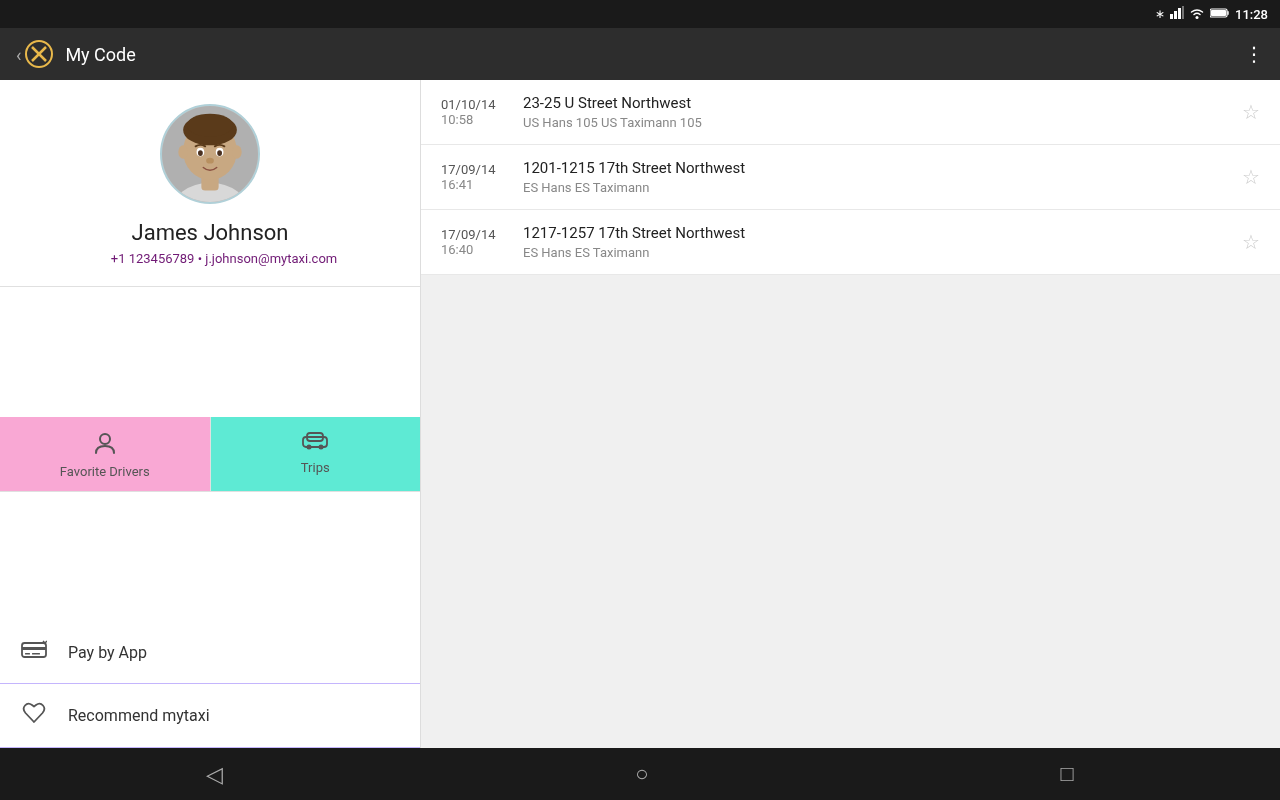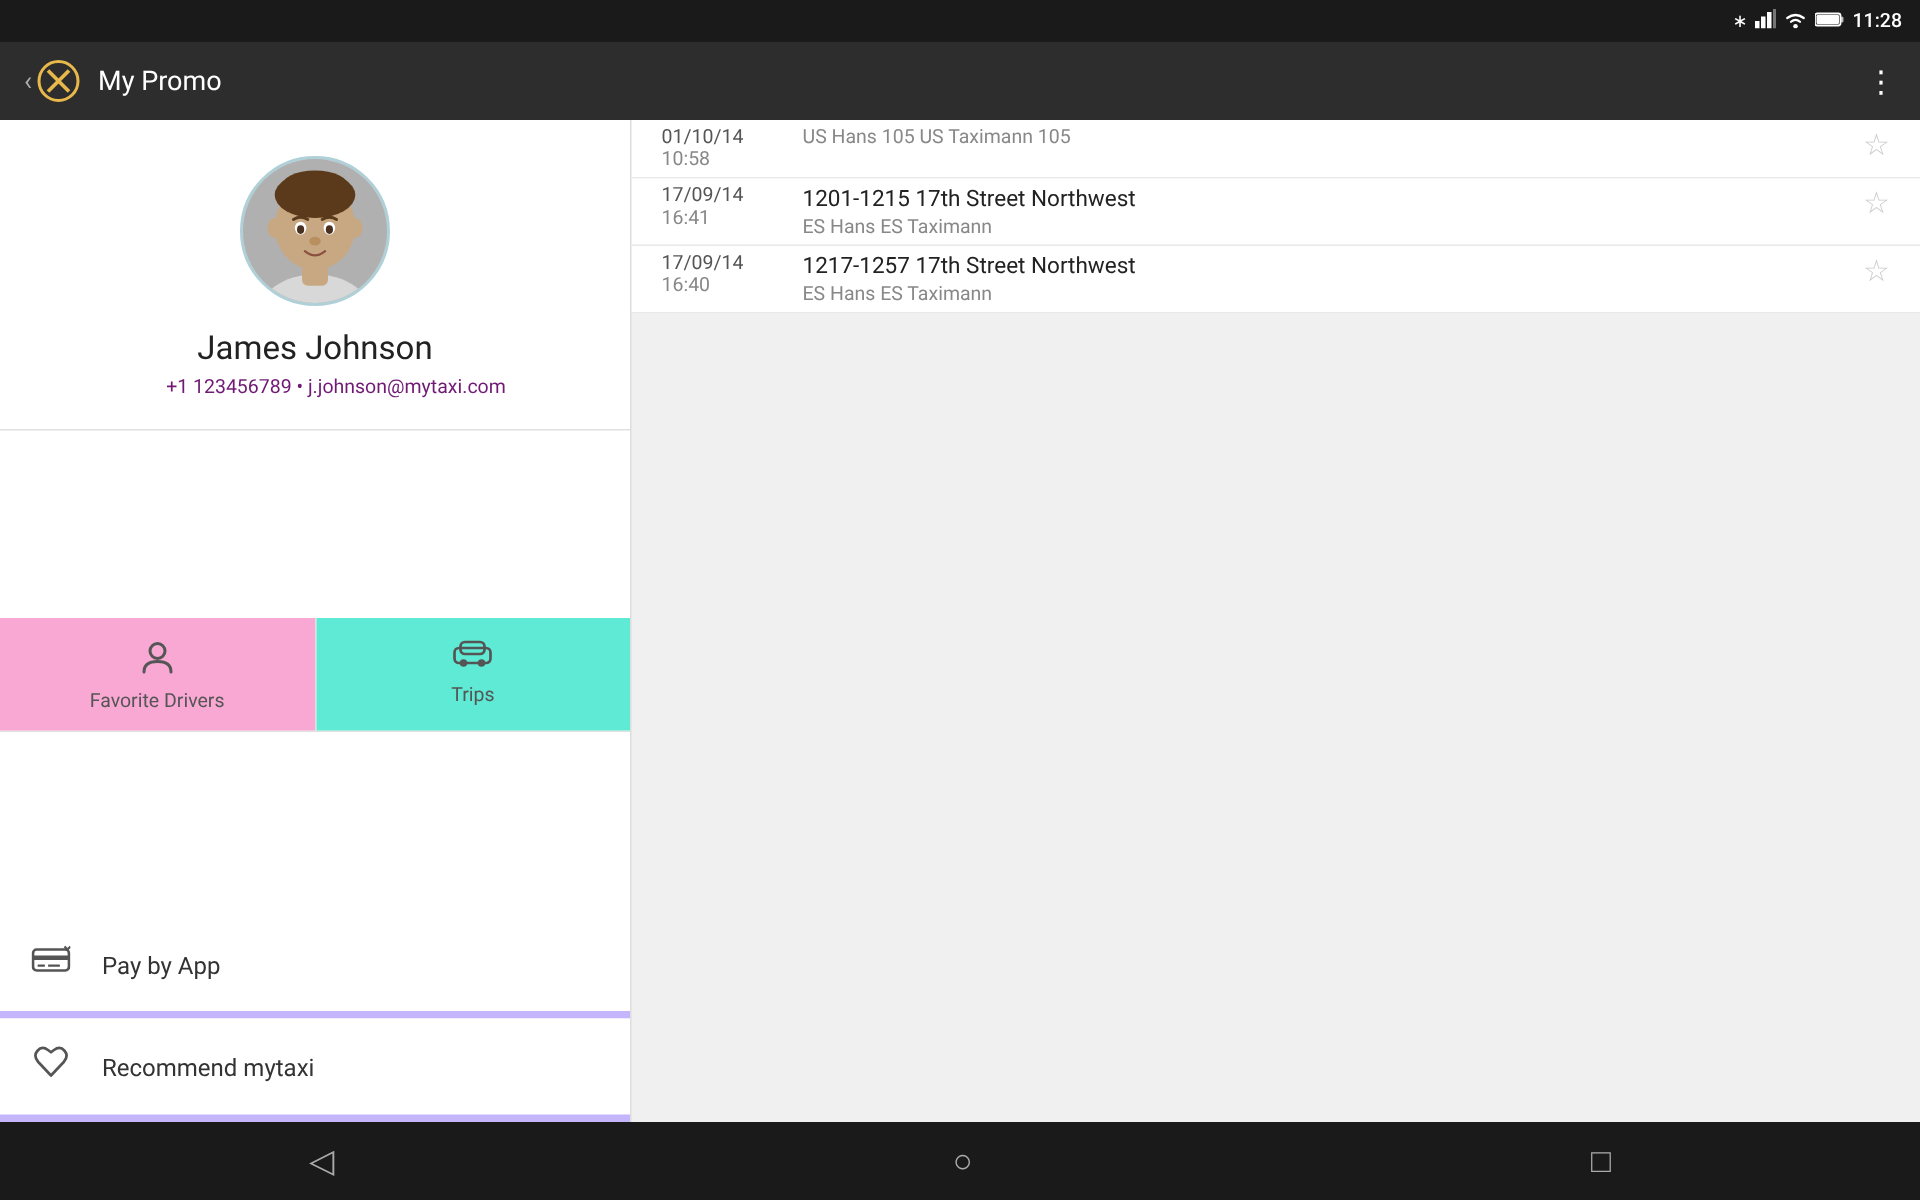--- a/index.html
+++ b/index.html
@@ -169,21 +169,21 @@
 
     
     .menu-list {
       display: flex;
       flex-direction: column;
     }
     .menu-item {
       display: flex;
       align-items: center;
       padding: 18px 20px;
-      border-bottom: 5px solid #c4b5fd;
+      border-bottom: 1px solid #c4b5fd;
       cursor: pointer;
       background: white;
       gap: 20px;
     }
     .menu-item-icon {
       font-size: 22px;
       color: #555;
       width: 28px;
       text-align: center;
       flex-shrink: 0;
@@ -199,26 +199,26 @@
       background: #f0f0f0;
       display: flex;
       flex-direction: column;
       overflow-y: auto;
       border-left: 1px solid #ddd;
     }
 
     
     .trip-item {
       display: flex;
-      align-items: flex-start;
-      padding: 4px 20px;
+      align-items: center;
+      padding: 14px 20px;
       background: white;
       border-bottom: 1px solid #e8e8e8;
       cursor: pointer;
-      gap: 24px;
+      gap: 12px;
     }
     .trip-date-time {
       display: flex;
       flex-direction: column;
       min-width: 70px;
     }
     .trip-date {
       font-size: 13px;
       color: #555;
       font-weight: 400;
@@ -298,21 +298,21 @@
 </div>
 
 <div class="app-bar">
   <span class="app-bar-back">‹</span>
   <div class="app-bar-logo">
     <svg width="18" height="18" viewBox="0 0 18 18">
       <line x1="2" y1="2" x2="16" y2="16" stroke="#e8b84b" stroke-width="2.5"></line>
       <line x1="16" y1="2" x2="2" y2="16" stroke="#e8b84b" stroke-width="2.5"></line>
     </svg>
   </div>
-  <span class="app-bar-title">My Promo</span>
+  <span class="app-bar-title">My Code</span>
   <span class="app-bar-overflow">⋮</span>
 </div>
 
 <div class="main-content">
 
   <div class="left-panel">
 
     <div class="profile-section">
       <div class="avatar-container">
         <svg class="face-svg" viewBox="0 0 100 100" xmlns="http://www.w3.org/2000/svg">
@@ -406,20 +406,21 @@
   </div>
 
   <div class="right-panel">
 
     <div class="trip-item">
       <div class="trip-date-time">
         <span class="trip-date">01/10/14</span>
         <span class="trip-time">10:58</span>
       </div>
       <div class="trip-details">
+        <span class="trip-address">23-25 U Street Northwest</span>
         <span class="trip-driver">US Hans 105 US Taximann 105</span>
       </div>
       <span class="trip-star">☆</span>
     </div>
 
     <div class="trip-item">
       <div class="trip-date-time">
         <span class="trip-date">17/09/14</span>
         <span class="trip-time">16:41</span>
       </div>

